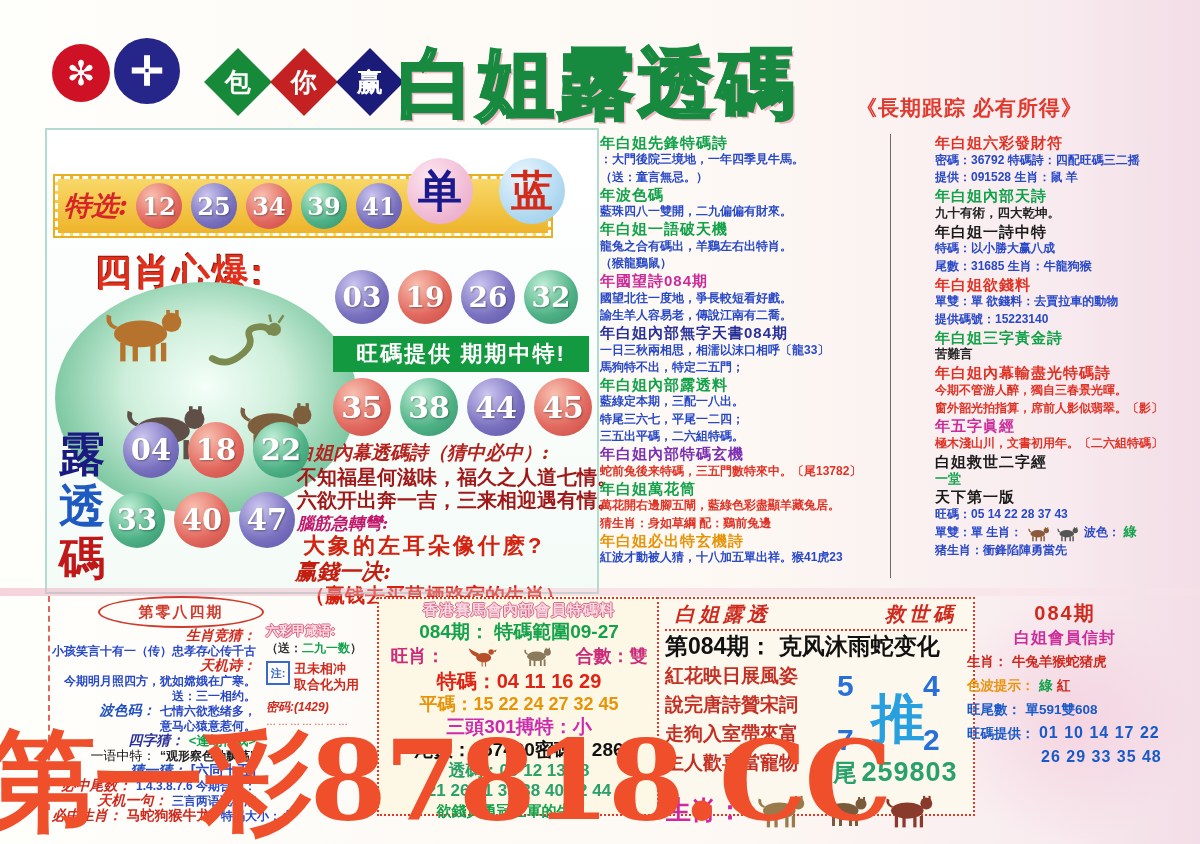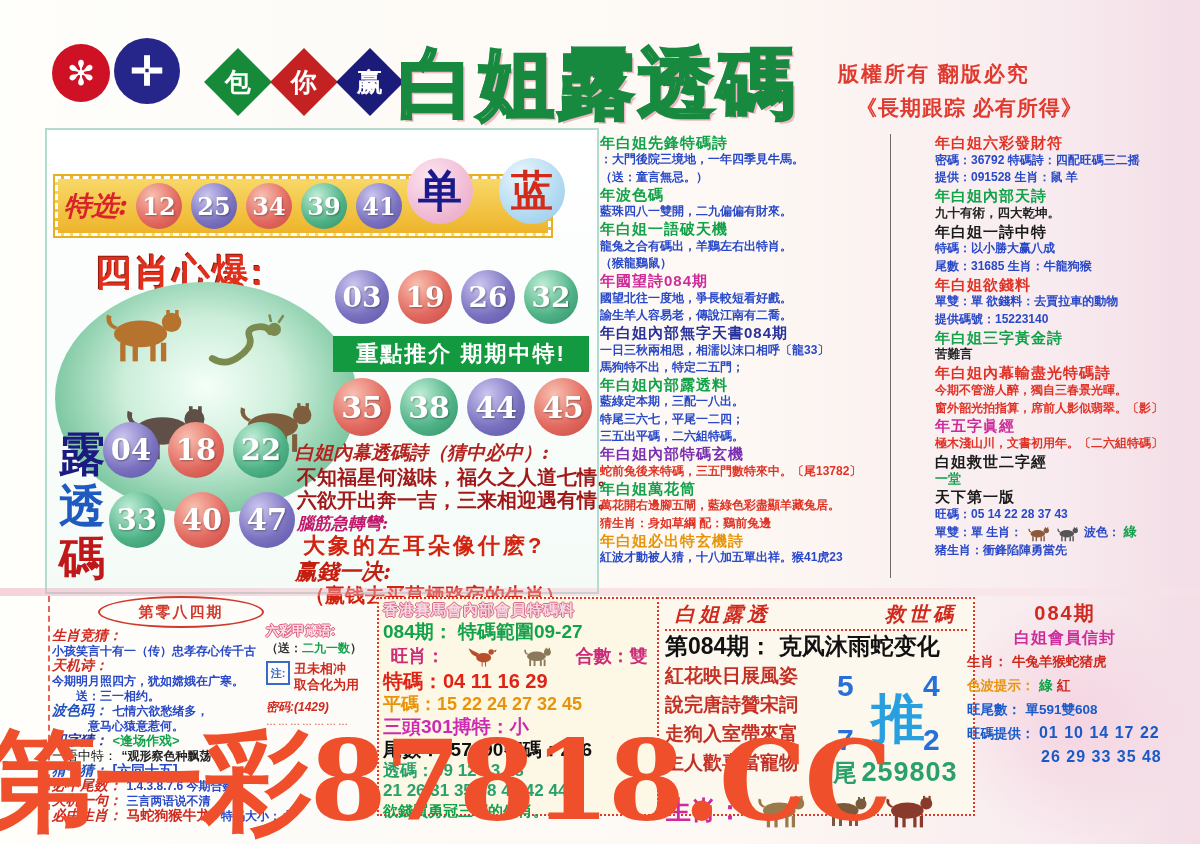--- a/index.html
+++ b/index.html
@@ -80,21 +80,21 @@
   .t-blue{color:#2848c8;font-weight:bold;font-size:12px;}
   .t-red{color:#e03225;font-weight:bold;font-size:12px;}
   .t-dark{color:#222;font-weight:bold;font-size:12.5px;}
   .t-green{color:#12a24a;font-weight:bold;font-size:13px;}
   .mini-animals{display:inline-flex;gap:3px;vertical-align:middle;}
   
   .bottom-left{left:48px;top:596px;width:324px;height:214px;border-left:2px dashed #e0655a;padding-left:4px;}
   .issue-oval{position:absolute;left:48px;top:0px;width:162px;height:28px;border:2px solid #d0392b;border-radius:50%;
       display:flex;align-items:center;justify-content:center;color:#d0392b;font-weight:900;font-size:15px;
       letter-spacing:2px;text-shadow:1px 1px 0 #fff;}
-  .bl-rows{position:absolute;left:2px;top:32px;width:210px;}
+  .bl-rows{position:absolute;left:2px;top:32px;width:210px;text-align:right;}
   .bl-row{line-height:14px;white-space:nowrap;}
   .lab-red{color:#d0291e;font-weight:900;font-style:italic;font-size:14px;font-family:"DejaVu Serif",serif;}
   .lab-blue{color:#2050c0;font-weight:900;font-style:italic;font-size:14px;font-family:"DejaVu Serif",serif;}
   .lab-navy{color:#28309a;font-weight:900;font-style:italic;font-size:14px;font-family:"DejaVu Serif",serif;}
   .lab-dark{color:#111;font-weight:400;font-size:13px;}
   .bl-t-blue{color:#2848c8;font-weight:bold;font-size:12px;}
   .bl-t-green{color:#12a24a;font-weight:900;font-size:13px;}
   .bl-t-dark{color:#222;font-weight:bold;font-size:12px;}
   .bl-t-red{color:#d0291e;font-weight:900;font-size:14px;}
   .bl-big{font-size:14px;}
@@ -106,21 +106,21 @@
   .pb-send{white-space:nowrap;font-size:12px;font-weight:bold;color:#333;}
   .pb-send b{color:#12a24a;}
   .seal-row{display:flex;gap:4px;margin-top:4px;align-items:flex-start;}
   .seal{width:20px;height:20px;border:2px solid #3a6ac8;color:#3a6ac8;font-size:11px;font-weight:bold;
       display:flex;align-items:center;justify-content:center;}
   .seal-lines{color:#d0291e;font-weight:900;font-size:13px;line-height:16px;white-space:nowrap;}
   .code-line{color:#d0291e;font-weight:bold;font-style:italic;font-size:12px;margin-top:6px;white-space:nowrap;}
   .dots{color:#d0392b;font-size:10px;letter-spacing:2px;}
   
   .hkjc{left:377px;top:597px;width:272px;height:211px;border:2px dotted #e0372b;background:#fdf7e6;
-      padding:2px 4px;text-align:left;}
+      padding:2px 4px;text-align:center;}
   .hkjc-header{color:#f8d8e2;font-weight:900;font-size:15px;letter-spacing:1px;white-space:nowrap;
       text-shadow:1px 0 0 #d86a8a,-1px 0 0 #d86a8a,0 1px 0 #d86a8a,0 -1px 0 #d86a8a;}
   .hk-issue{color:#12a24a;font-weight:900;font-size:19px;line-height:23px;white-space:nowrap;}
   .hk-wang{color:#cc2b7a;font-weight:900;font-size:18px;line-height:26px;display:flex;align-items:center;justify-content:center;gap:21px;white-space:nowrap;}
   .hk-tema{color:#e02315;font-weight:900;font-size:20px;line-height:24px;white-space:nowrap;}
   .hk-ping{color:#e8940a;font-weight:900;font-size:18px;line-height:22px;white-space:nowrap;}
   .hk-santou{color:#cc2bb0;font-weight:900;font-size:19px;line-height:23px;white-space:nowrap;}
   .hk-wei{color:#111;font-weight:900;font-size:19px;line-height:23px;white-space:nowrap;}
   .hk-tou{color:#2aa06a;font-weight:900;font-size:17px;line-height:20px;white-space:nowrap;}
   .hk-bottom{color:#12a24a;font-weight:900;font-size:15px;line-height:20px;white-space:nowrap;}
@@ -200,21 +200,20 @@
   <div class="abs diamond d1">
       <span>包</span>
     </div>
   <div class="abs diamond d2">
       <span>你</span>
     </div>
   <div class="abs diamond d3">
       <span>赢</span>
     </div>
   <div class="abs main-title">白姐露透碼</div>
-  <div class="abs copyright">版權所有 翻版必究</div>
   <div class="abs slogan">《長期跟踪 必有所得》</div>
 
   <div class="abs left-panel">
     <div class="abs stamp-arc"></div>
     <div class="abs gold-band">
       <span class="texuan-label">特选:</span>
       <span class="ballrow b46">
 
       <span class="ball red">12</span>
           <span class="ball purple">25</span>
@@ -239,35 +238,35 @@
     <svg class="animal-svg" style="left:188px;top:264px" width="84" height="62">
         <use href="#sym-animal" fill="#7d5f3e"></use>
       </svg>
     <div class="abs ballrow b54" style="left:288px;top:140px">
 
     <span class="ball purple">03</span>
         <span class="ball red">19</span>
         <span class="ball purple">26</span>
         <span class="ball green">32</span>
       </div>
-    <div class="abs banner">重點推介 期期中特!</div>
+    <div class="abs banner">旺碼提供 期期中特!</div>
     <div class="abs ballrow b58" style="left:286px;top:248px">
 
     <span class="ball red">35</span>
         <span class="ball green">38</span>
         <span class="ball purple">44</span>
         <span class="ball red">45</span>
       </div>
     <div class="abs poem-title">白姐內幕透碼詩（猜中必中）:</div>
     <div class="abs poem-line1">不知福星何滋味，福久之人道七情。</div>
     <div class="abs poem-line2">六欲开出奔一吉，三来相迎遇有情。</div>
     <div class="abs lt1">露</div>
     <div class="abs lt2">透</div>
     <div class="abs lt3">碼</div>
-    <div class="abs ballrow b56" style="left:56px;top:292px">
+    <div class="abs ballrow b56" style="left:76px;top:292px">
 
     <span class="ball purple">04</span>
         <span class="ball red">18</span>
         <span class="ball green">22</span>
       </div>
     <div class="abs ballrow b56" style="left:62px;top:362px">
 
     <span class="ball green">33</span>
         <span class="ball red">40</span>
         <span class="ball purple">47</span>

